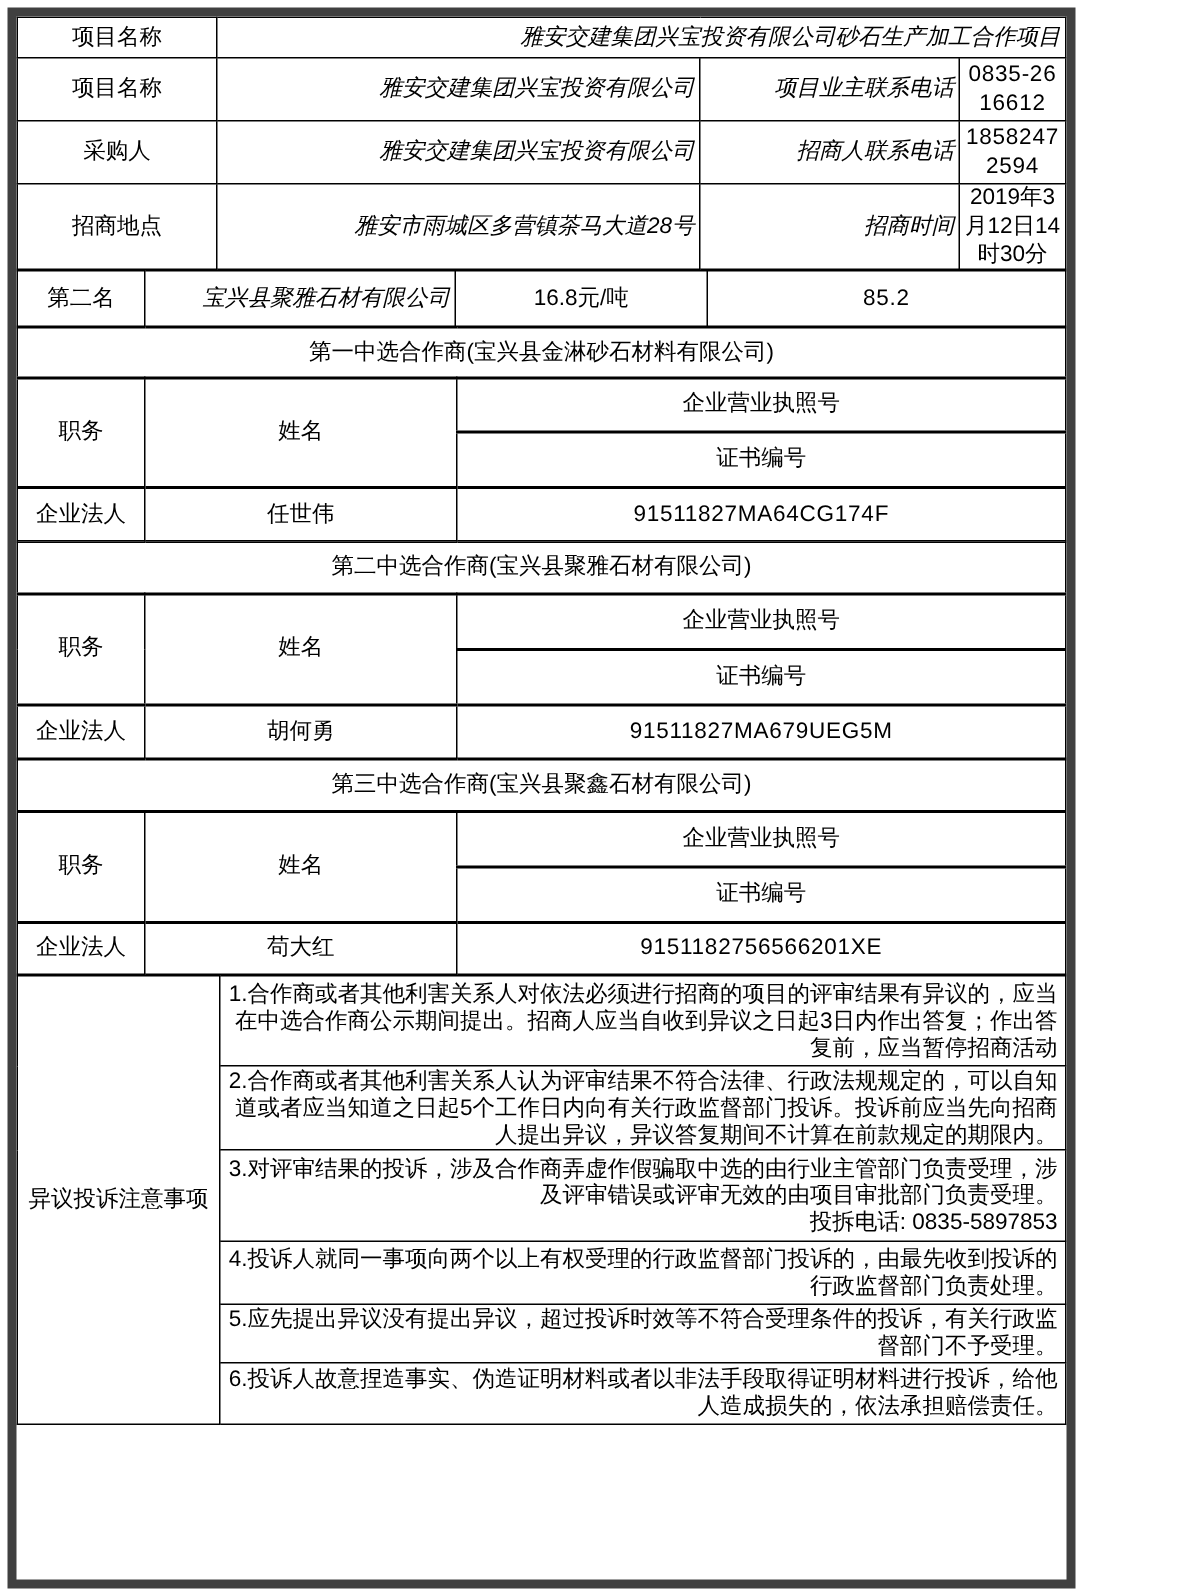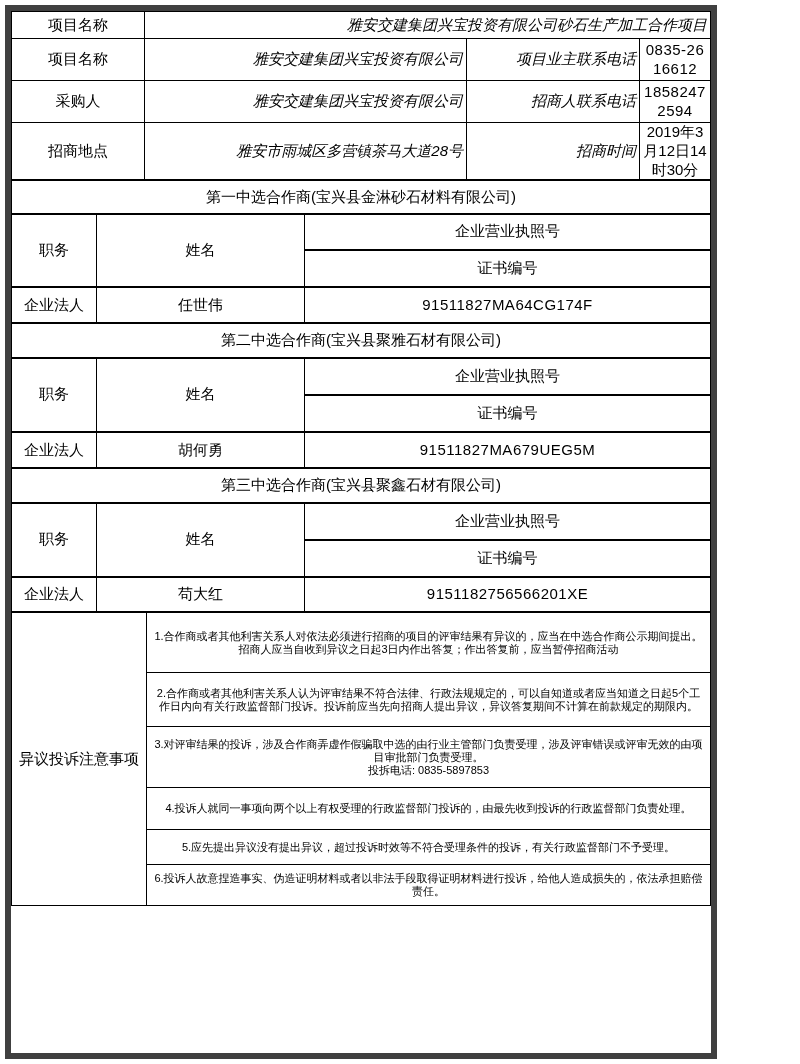--- a/index.html
+++ b/index.html
@@ -18,21 +18,21 @@
     padding:0 3px;overflow:hidden;font-size:15px;line-height:1.25;
     word-break:break-all;
   }
   td.left{text-align:right;padding-left:5px;font-style:italic;}
   tr.h21{height:21px}tr.h27{height:27px}tr.h32{height:32px}tr.h33{height:33px}
   tr.h34{height:34px}tr.h35{height:35px}tr.h36{height:36px}tr.h37{height:37px}
   tr.h38{height:38px}tr.h41{height:41px}tr.h42{height:42px}tr.h54{height:54px}
   tr.h59{height:59px}tr.h60{height:60px}tr.h61{height:61px}
   td.thickb{border-bottom-width:2px;}
   .notes-td{
-    text-align:center;padding:1px 5px;font-size:11px;line-height:1.18;
+    text-align:right;padding:1px 5px;font-size:15px;line-height:1.18;
     white-space:pre-line;
   }
   .num{letter-spacing:0.5px;}
 </style>
 </head>
 <body>
 
 <div class="doc-wrapper">
 
   <table>
@@ -69,20 +69,26 @@
     </table>
 
   <table>
     <colgroup>
         <col style="width:85px">
         <col style="width:207px">
         <col style="width:168px">
         <col>
       </colgroup>
     <tbody>
+    <tr class="h37">
+      <td>第二名</td>
+      <td class="left">宝兴县聚雅石材有限公司</td>
+      <td>16.8元/吨</td>
+      <td class="num">85.2</td>
+    </tr>
   </tbody>
     </table>
 
   <table>
     <colgroup>
         <col style="width:85px">
         <col style="width:208px">
         <col>
       </colgroup>
     <tbody>

